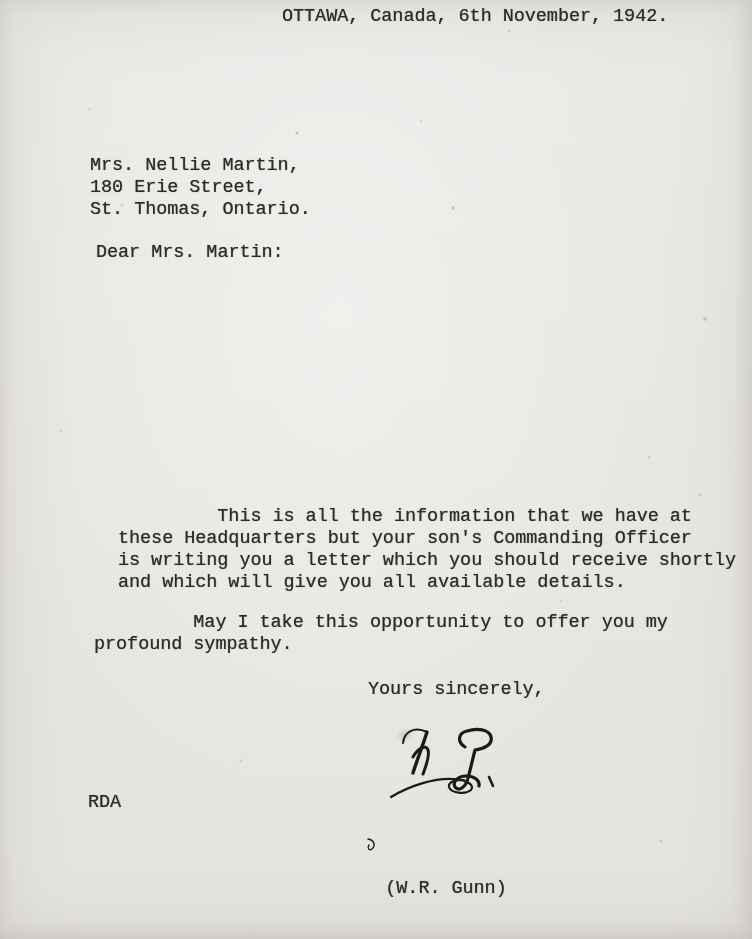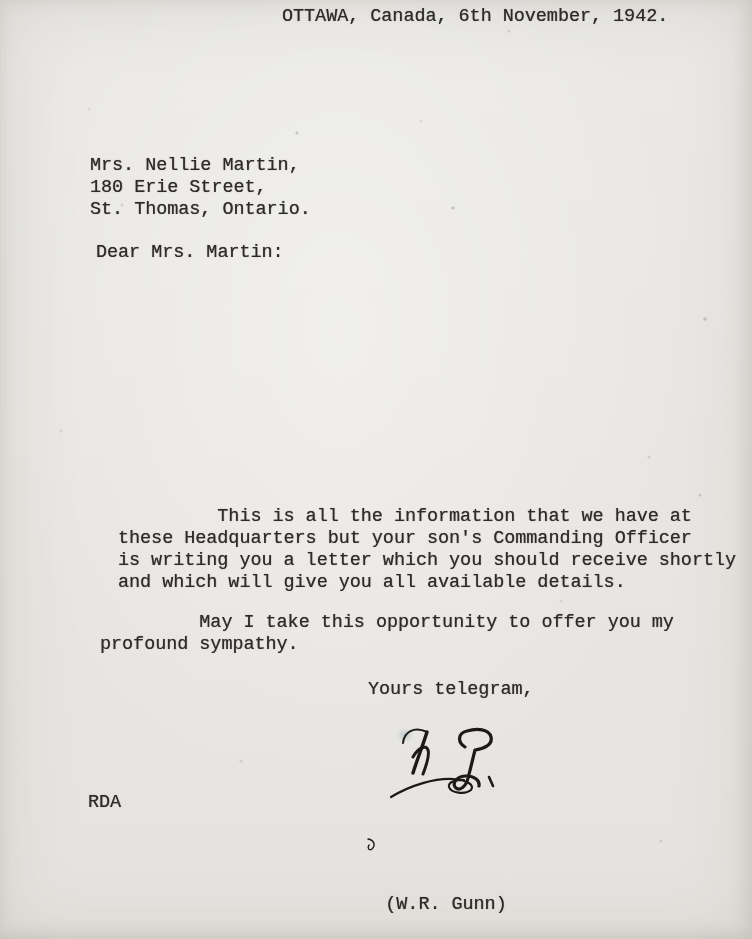--- a/index.html
+++ b/index.html
@@ -49,25 +49,25 @@
     letter-spacing: 0;
     color: #2d2b28;
     text-shadow: 0 0 1px rgba(45,43,40,0.55), 0.4px 0.4px 0 rgba(45,43,40,0.25);
   }
   .dateline   { left: 282px; top: 6px; }
   .recipient  { left: 90px;  top: 155px; }
   .salutation { left: 96px;  top: 242px; }
   .para-1     { left: 90px;  top: 288px; }
   .para-2     { left: 90px;  top: 398px; }
   .para-3     { left: 90px;  top: 506px; margin-left: 28px; }
-  .para-4     { left: 100px;  top: 612px; }
+  .para-4     { left: 94px;  top: 612px; }
   .closing    { left: 368px; top: 679px; }
   .ref        { left: 88px;  top: 792px; }
   .sig-block  { left: 300px; top: 834px; width: 312px; text-align: center; }
-  .sig-block .sig-name { transform: translateX(-10px); margin-top: 16px; }
+  .sig-block .sig-name { transform: translateX(-10px); }
   .signature-svg { position: absolute; left: 385px; top: 705px; }
   .penmark-svg   { position: absolute; left: 364px; top: 836px; }
 </style>
 </head>
 <body>
 
 <div class="paper">
   <div class="specks"></div>
 
   <div class="tw dateline">OTTAWA, Canada, 6th November, 1942.</div>
@@ -78,21 +78,21 @@
 
   <div class="tw salutation">Dear Mrs. Martin:</div>
 
   <div class="tw para-3">         This is all the information that we have at
 these Headquarters but your son's Commanding Officer
 is writing you a letter which you should receive shortly
 and which will give you all available details.</div>
   <div class="tw para-4">         May I take this opportunity to offer you my
 profound sympathy.</div>
 
-  <div class="tw closing">Yours telegram,</div>
+  <div class="tw closing">Yours sincerely,</div>
 
   <svg class="signature-svg" width="135" height="105" viewBox="0 0 135 105">
     <ellipse cx="20" cy="30" rx="6" ry="4" fill="rgba(115,160,165,0.35)" style="filter: blur(2px)"></ellipse>
     <g fill="none" stroke="#1b1a18" stroke-linecap="round" stroke-linejoin="round">
       <path d="M 18,38 C 19,27 29,21 42,27" stroke-width="2"></path>
       <path d="M 42,27 C 38,40 32,55 28,68" stroke-width="3.4"></path>
       <path d="M 28,52 C 33,43 41,39 43,45 C 45,51 41,61 38,69" stroke-width="3"></path>
       <path d="M 6,92 C 26,80 50,73 68,74 C 82,75 90,80 86,85 C 80,90 66,88 64,82 C 63,77 71,74 79,75" stroke-width="2.2"></path>
       <path d="M 80,42 C 72,37 73,28 82,26 C 92,23 104,24 106,32 C 108,40 98,44 90,45 C 87,57 85,66 83,73 C 81,82 74,87 70,82 C 67,77 73,71 81,71 C 89,71 95,75 94,81" stroke-width="3.2"></path>
       <path d="M 104,72 L 108,81" stroke-width="2.6"></path>

